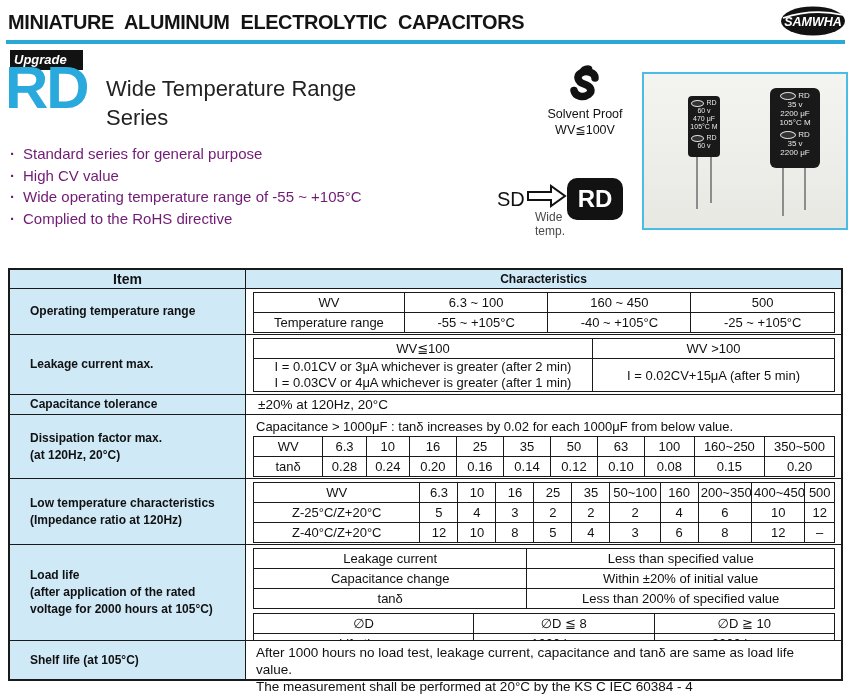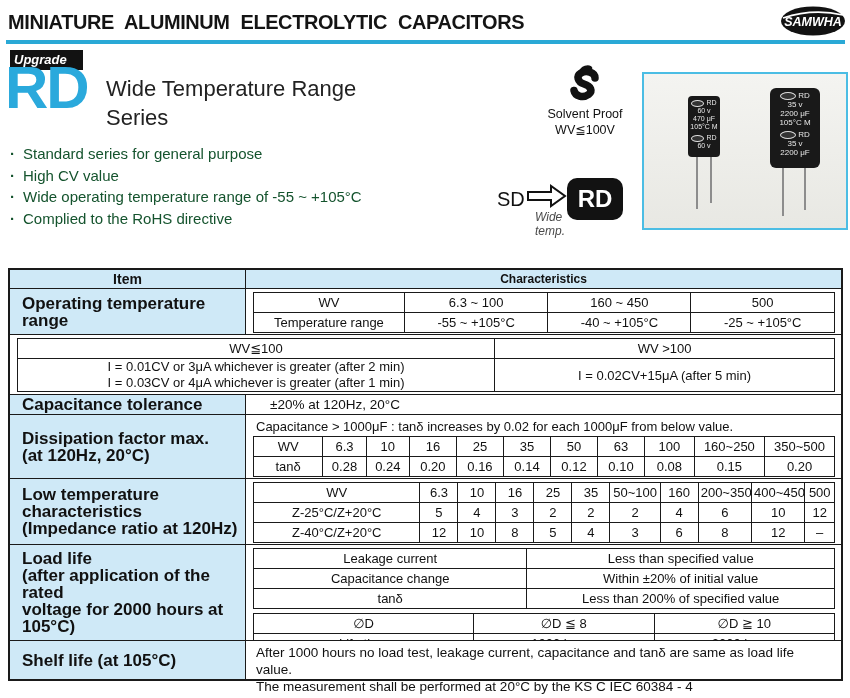--- a/index.html
+++ b/index.html
@@ -19,35 +19,35 @@
   
   .badge{
     position:absolute;left:10px;top:50px;background:#121212;color:#fff;
     font-style:italic;font-weight:bold;font-size:13px;padding:2px 16px 3px 4px;
   }
   .rd-code{
     position:absolute;left:5px;top:57px;font-size:60px;font-weight:800;
     color:#2aa9dc;letter-spacing:-2px;line-height:62px;
   }
   .series-title{position:absolute;left:106px;top:74px;font-size:22px;line-height:29px;color:#222;}
-  .features{position:absolute;left:10px;top:143px;font-size:15px;line-height:21.5px;color:#14532d;}
+  .features{position:absolute;left:10px;top:143px;font-size:15px;line-height:21.5px;color:#701a75;}
   .feature::before{content:"·";font-weight:bold;margin-right:8px;}
 
   .solvent{position:absolute;left:543px;top:64px;width:84px;text-align:center;}
   .solvent-label{font-size:12.5px;line-height:15px;color:#111;margin-top:1px;}
 
   .convert{position:absolute;left:497px;top:178px;width:140px;height:56px;}
   .from-code{position:absolute;left:0;top:10px;font-size:20px;font-weight:normal;}
   .convert-arrow{position:absolute;left:30px;top:6px;}
   .to-box{
     position:absolute;left:70px;top:0;width:56px;height:42px;background:#121212;
     border-radius:10px;color:#fff;font-size:24px;font-weight:bold;
     display:flex;align-items:center;justify-content:center;
   }
-  .convert-note{position:absolute;left:38px;top:32px;font-size:12px;line-height:14px;color:#4a4a4a;font-style:italic;}
+  .convert-note{position:absolute;left:38px;top:32px;font-size:12px;line-height:14px;color:#4a4a4a;}
 
   
   .photo{
     position:absolute;left:642px;top:72px;width:202px;height:154px;
     border:2px solid #4bbde4;background:linear-gradient(#f4f4f1,#e8e8e3);
   }
   .cap{position:absolute;background:#191919;border-radius:4px;color:#e8e8e8;overflow:hidden;text-align:center;}
   .cap-s{left:44px;top:22px;width:32px;height:61px;font-size:7px;line-height:8px;}
   .cap-l{left:126px;top:14px;width:50px;height:80px;font-size:8px;line-height:9px;border-radius:6px;}
   .cap-band{display:flex;align-items:center;justify-content:center;gap:2px;margin-top:3px;}
@@ -58,21 +58,21 @@
   
   .spec{
     position:absolute;left:8px;top:268px;width:835px;border:2px solid #1a1a1a;
     font-size:13px;box-sizing:border-box;background:#fff;
   }
   .row{display:flex;box-sizing:border-box;}
   .row + .row{border-top:1.5px solid #1a1a1a;}
   .item{
     width:236px;min-width:236px;background:#cfe9f7;border-right:1.5px solid #1a1a1a;
     display:flex;flex-direction:column;justify-content:center;
-    padding-left:12px;box-sizing:border-box;font-weight:bold;font-size:17px;line-height:17px;
+    padding-left:20px;box-sizing:border-box;font-weight:bold;font-size:12px;line-height:17px;
   }
   .chars{flex:1;background:#fff;box-sizing:border-box;position:relative;}
   .head{height:18px;}
   .head .item{padding-left:0;align-items:center;font-size:14px;}
   .head .chars{background:#cfe9f7;display:flex;align-items:center;justify-content:center;font-weight:bold;font-size:12px;}
 
   .r-operating{height:46px;}
   .r-leakage{height:60px;}
   .r-tolerance{height:20px;}
   .r-dissipation{height:64px;}
@@ -81,21 +81,21 @@
   .r-shelf{height:39px;}
 
   table.inner{border-collapse:collapse;width:100%;font-size:13px;table-layout:fixed;}
   table.inner td{border:1px solid #1a1a1a;text-align:center;padding:0 2px;height:19px;overflow:hidden;white-space:nowrap;}
 
   .pad{padding:3px 6px 3px 7px;box-sizing:border-box;height:100%;}
   .leak-val{text-align:left;padding:1px 4px 1px 8px;}
   .leak-val div{line-height:16px;white-space:nowrap;}
   .center-cell{vertical-align:middle;}
 
-  .tol-flex{display:flex;align-items:center;height:100%;padding-left:24px;font-size:13.5px;}
+  .tol-flex{display:flex;align-items:center;height:100%;padding-left:12px;font-size:13.5px;}
 
   .diss-note{font-size:13px;margin:1px 0 2px 3px;white-space:nowrap;}
   .t-diss td{height:18px;}
   .t-low td{height:18px;}
 
   .t-life1 td{height:16px;text-align:left;padding-left:8px;}
   .t-life2{margin-top:4px;}
   .t-life2 td{height:15px;}
 
   .shelf-text{padding:3px 8px 0 10px;font-size:13.5px;line-height:17px;}
@@ -214,20 +214,21 @@
             <td>-40 ~ +105°C</td>
             <td>-25 ~ +105°C</td>
           </tr>
         </tbody>
           </table>
       </div>
     </div>
   </div>
 
   <div class="row r-leakage">
+    <div class="item">Leakage current max.</div>
     <div class="chars">
       <div class="pad">
         <table class="inner">
           <tbody>
               <tr>
             <td style="width:58.5%">WV≦100</td>
             <td style="width:41.5%">WV &gt;100</td>
           </tr>
           <tr>
             <td class="leak-val">

